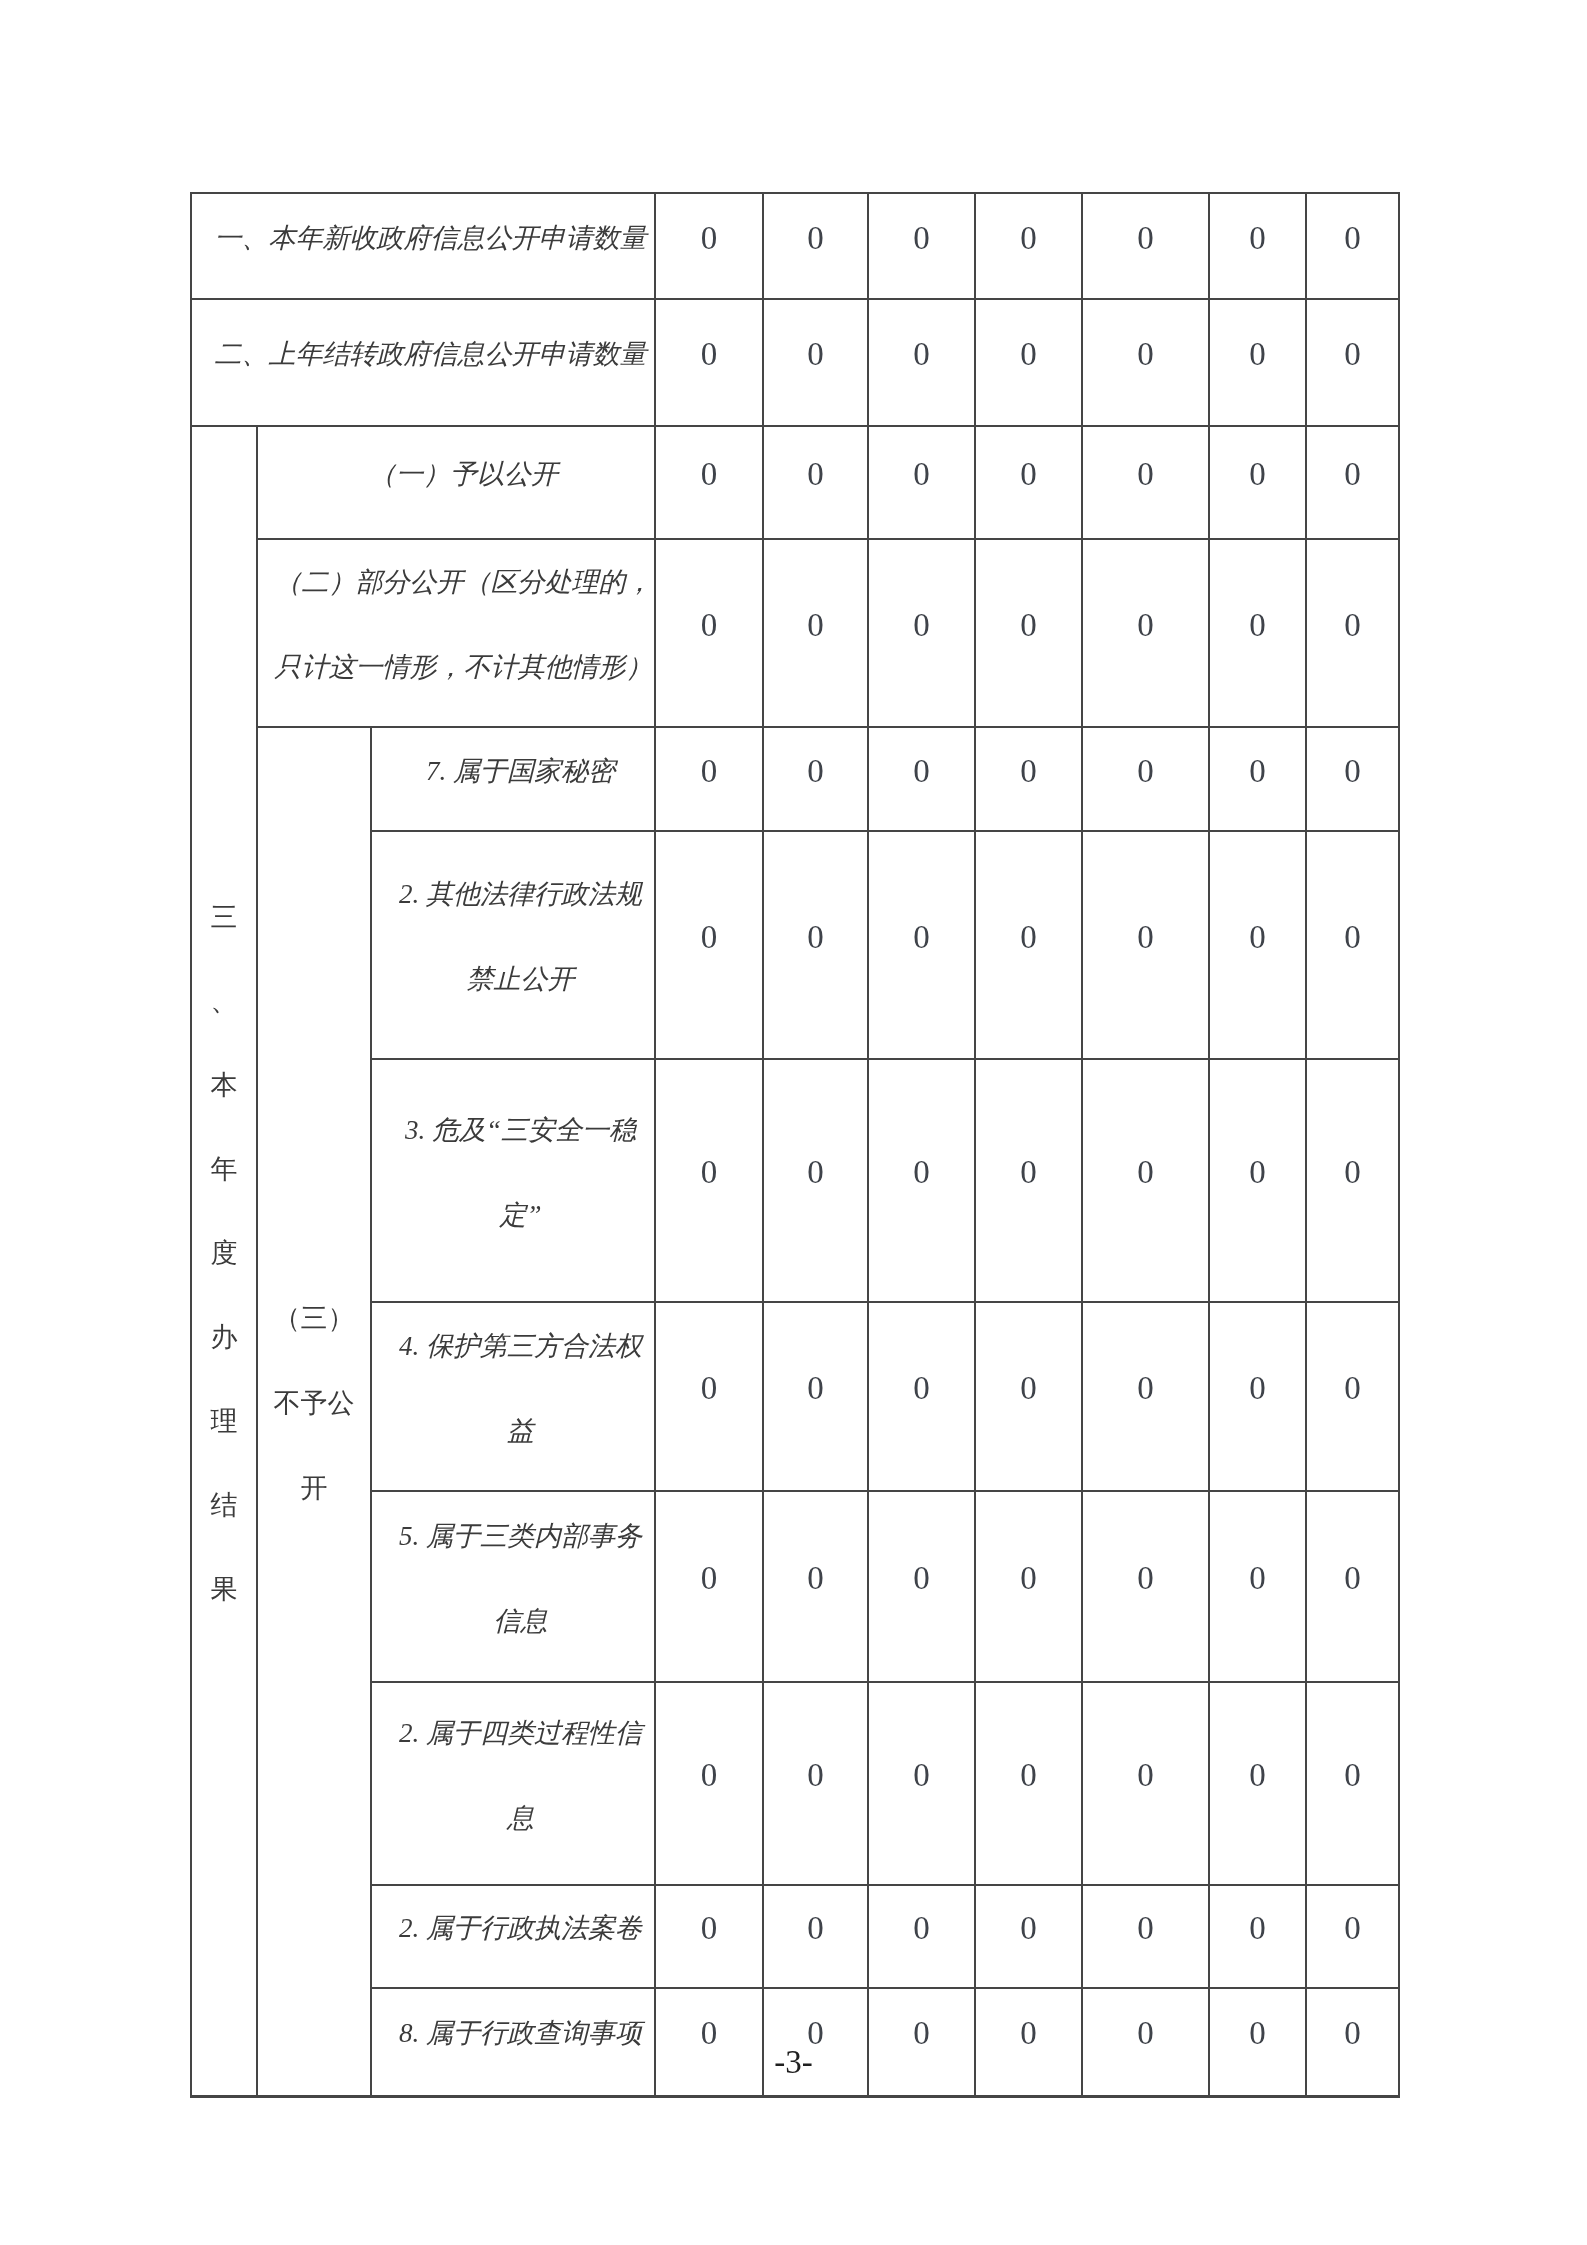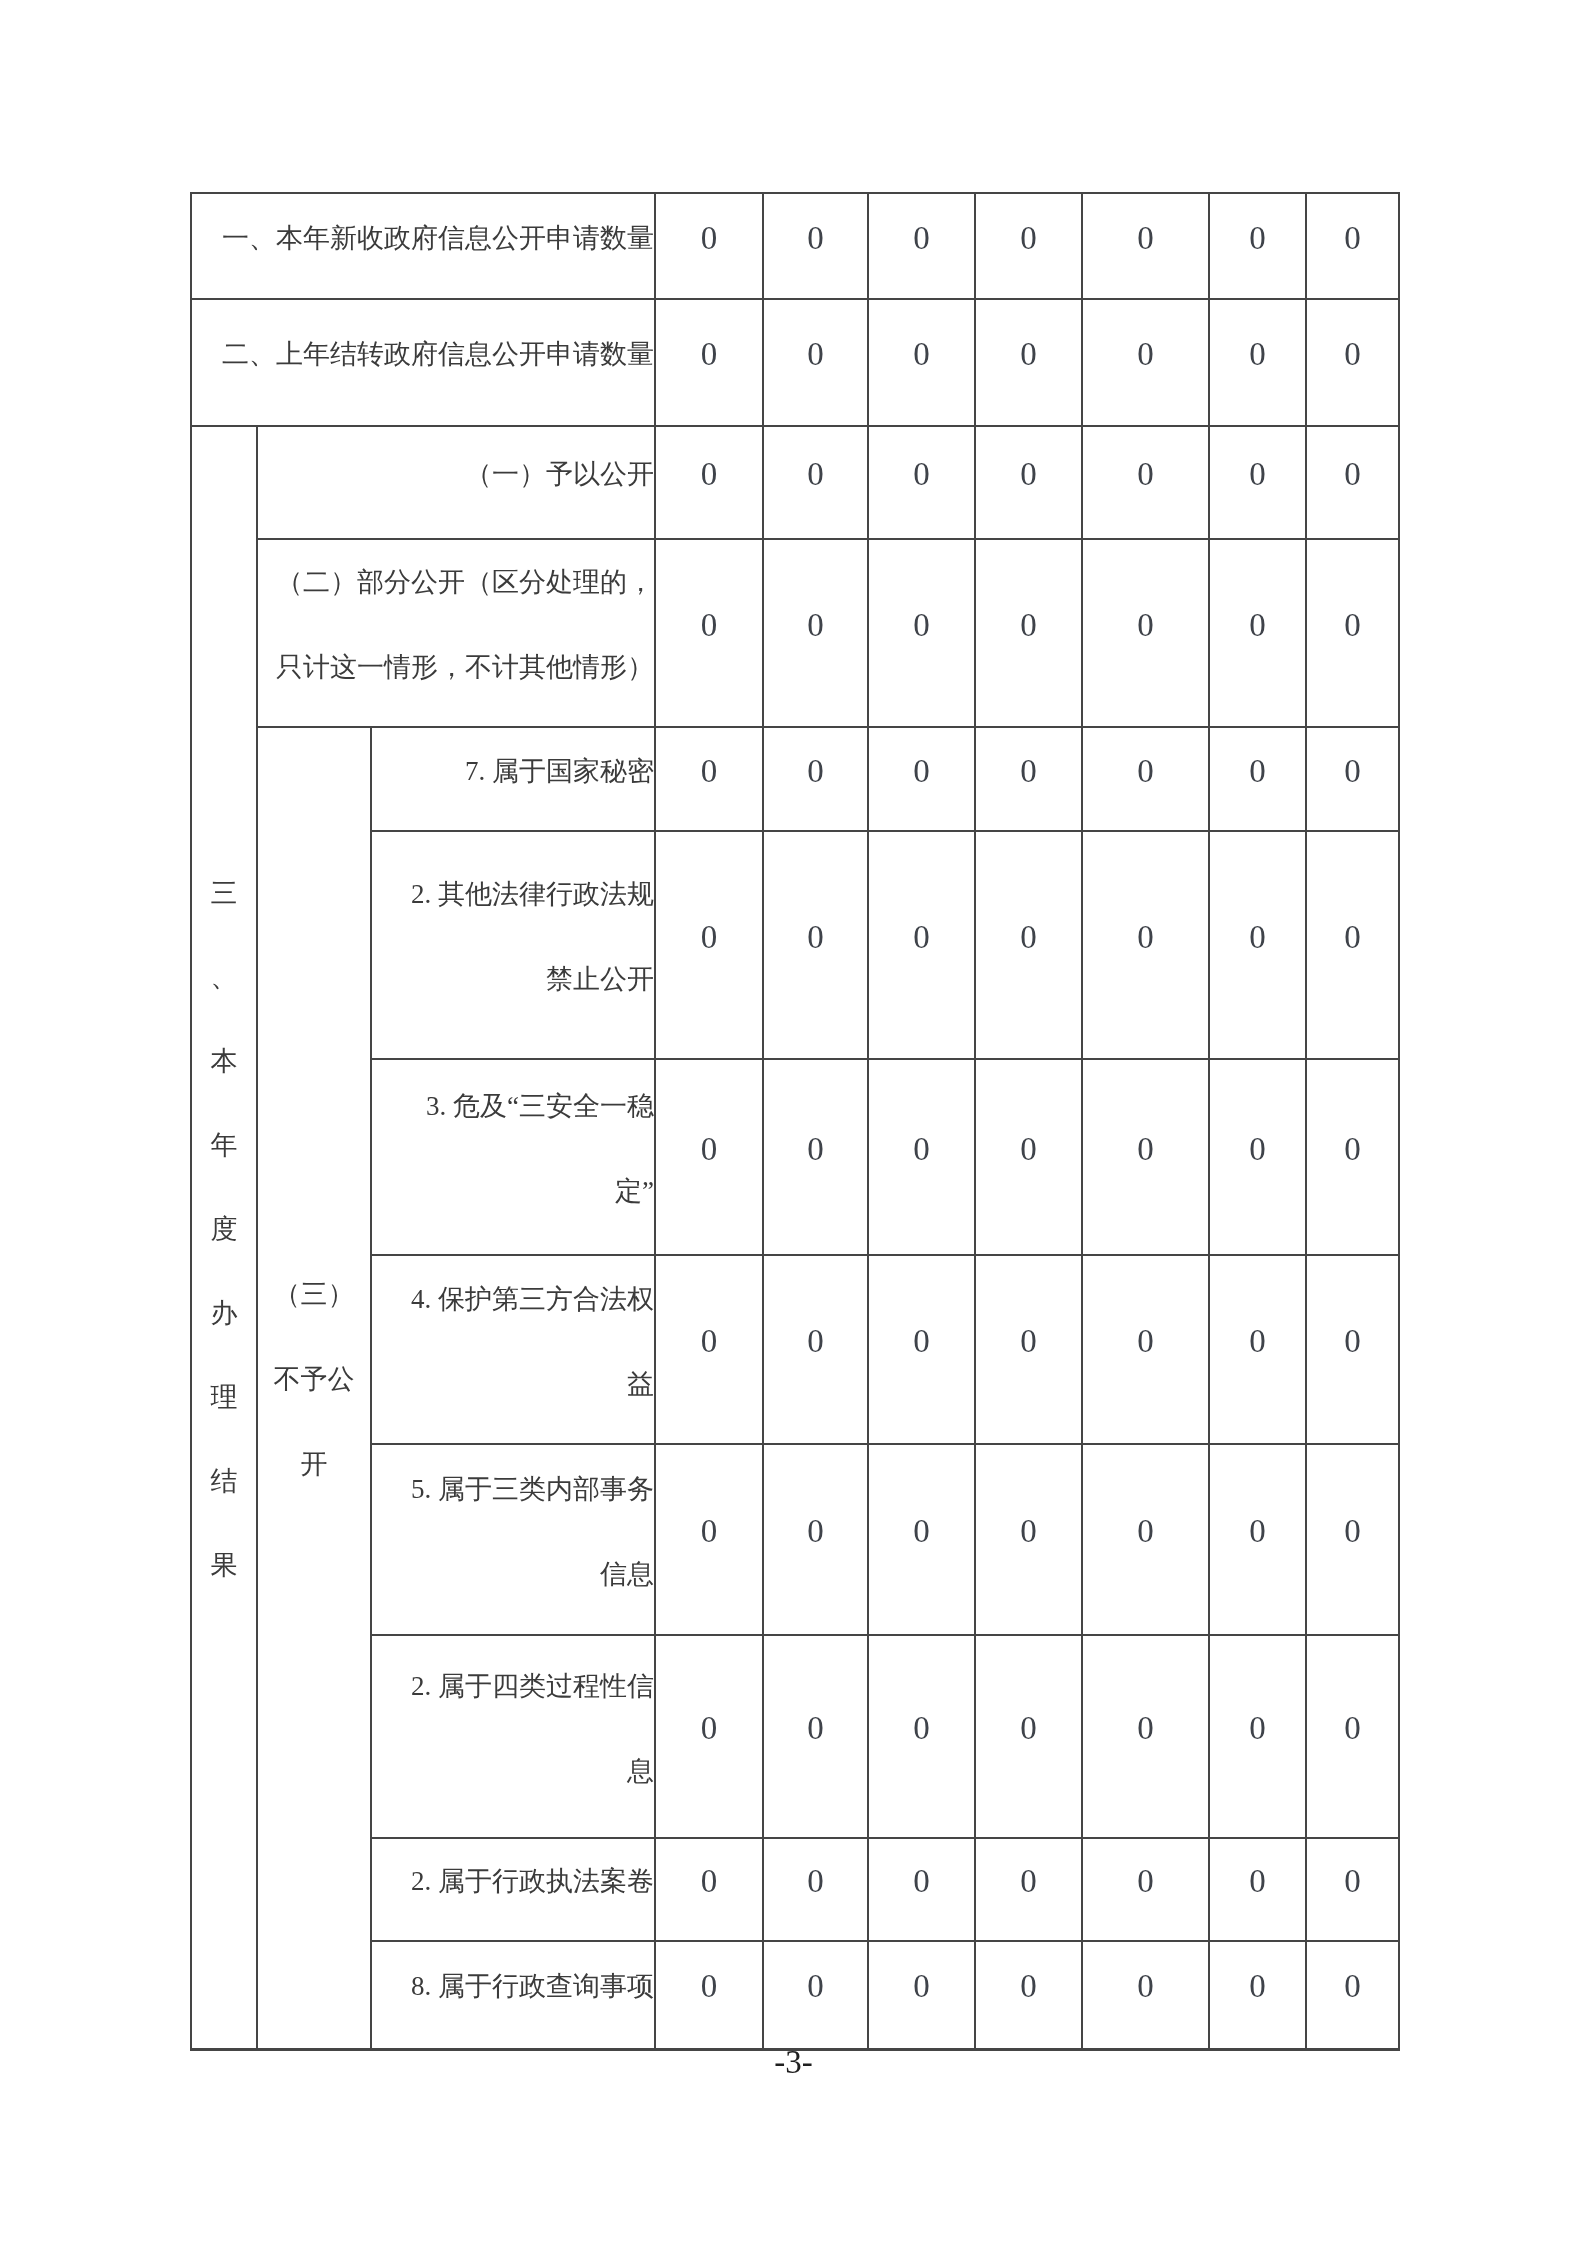--- a/index.html
+++ b/index.html
@@ -32,25 +32,26 @@
   }
   table.report td {
     border: 2px solid #454545;
     background: #ffffff;
     overflow: hidden;
   }
   td.lbl {
     font-family: "Liberation Serif", "DejaVu Serif", serif;
     font-size: 27px;
     color: #3b3b3b;
-    text-align: right;
+    text-align: center;
     vertical-align: middle;
     padding: 0 0 16px 15px;
     white-space: pre;
     line-height: 85px;
+    font-style: italic;
   }
   td.num {
     font-family: "Liberation Serif", "DejaVu Serif", serif;
     font-size: 33px;
     color: #3f434a;
     text-align: center;
     vertical-align: middle;
     padding: 0 0 16px 0;
     line-height: normal;
   }
@@ -178,21 +179,21 @@
 禁止公开</td>
         <td class="num">0</td>
         <td class="num">0</td>
         <td class="num">0</td>
         <td class="num">0</td>
         <td class="num">0</td>
         <td class="num">0</td>
         <td class="num">0</td>
       </tr>
 
-      <tr style="height:196px">
+      <tr style="height:243px">
         <td class="lbl">3. 危及“三安全一稳
 定”</td>
         <td class="num">0</td>
         <td class="num">0</td>
         <td class="num">0</td>
         <td class="num">0</td>
         <td class="num">0</td>
         <td class="num">0</td>
         <td class="num">0</td>
       </tr>

